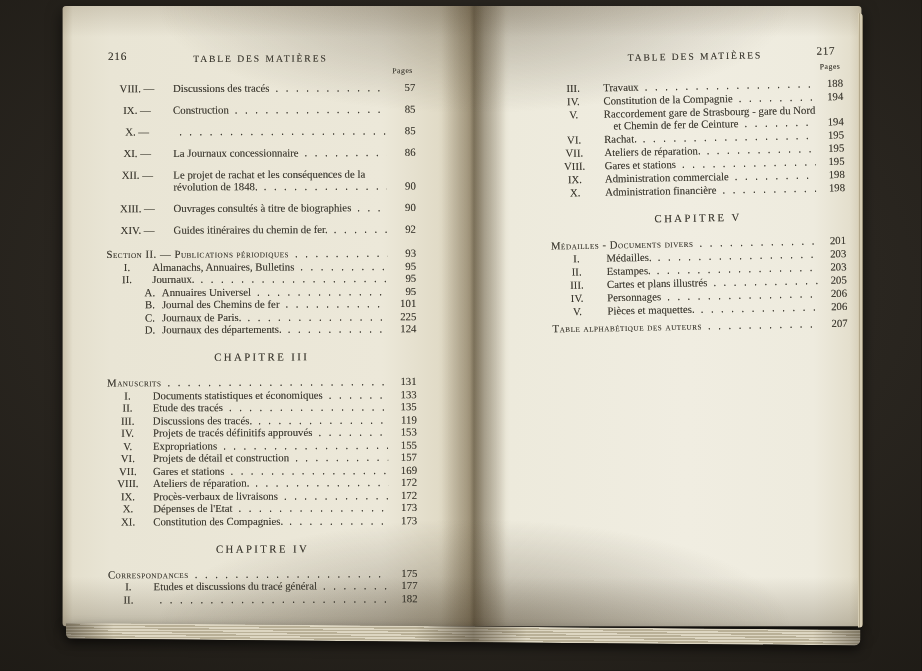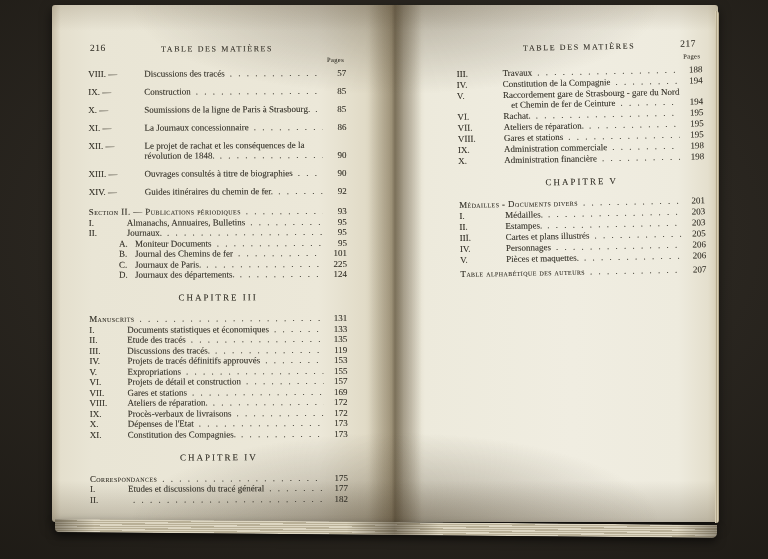--- a/index.html
+++ b/index.html
@@ -63,21 +63,21 @@
 
   .p-head { position:relative; height:13px; margin-bottom:1px; }
   .p-head .folio { position:absolute; top:0; font-size:9.5px; letter-spacing:0.5px; }
   .pc-left  .folio { left:2px; }
   .pc-right .folio { right:6px; }
   .p-head .rhead { text-align:center; font-size:8px; letter-spacing:1.6px; padding-top:1.5px; }
 
   .pages-label { text-align:right; font-size:6.5px; letter-spacing:0.4px; margin-bottom:5px; padding-right:2px; }
 
   .row { display:flex; width:100%; font-size:9px; line-height:10px; margin-bottom:0.5px; }
-  .row .num { flex:0 0 38px; text-align:left; padding-right:4px; white-space:pre; }
+  .row .num { flex:0 0 38px; text-align:center; padding-right:4px; white-space:pre; }
   .row .txt { white-space:nowrap; }
   .row .dots { flex:1 1 auto; min-width:0; overflow:hidden; white-space:nowrap; padding:0 3px 0 5px; }
   .row .dots::before {
     content:". . . . . . . . . . . . . . . . . . . . . . . . . . . . . . . . . . . . . . . .";
     letter-spacing:2px;
   }
   .row .pg { flex:0 0 24px; text-align:right; white-space:nowrap; }
 
   .row.sp { margin-bottom:8px; }
   .row.sp .num { flex-basis:56px; }
@@ -117,21 +117,20 @@
             <span class="pg">57</span>
           </div>
           <div class="row sp">
             <span class="num">IX. —</span>
             <span class="txt">Construction</span>
             <span class="dots"></span>
             <span class="pg">85</span>
           </div>
           <div class="row sp">
             <span class="num">X. —</span>
-            <span class="txt">Soumissions de la ligne de Paris à Strasbourg.</span>
             <span class="dots"></span>
             <span class="pg">85</span>
           </div>
           <div class="row sp">
             <span class="num">XI. —</span>
             <span class="txt">La Journaux concessionnaire</span>
             <span class="dots"></span>
             <span class="pg">86</span>
           </div>
           <div class="row sp tight">
@@ -167,21 +166,21 @@
             <span class="pg">95</span>
           </div>
           <div class="row">
             <span class="num">II.</span>
             <span class="txt">Journaux.</span>
             <span class="dots"></span>
             <span class="pg">95</span>
           </div>
           <div class="row sub">
             <span class="num">A.</span>
-            <span class="txt">Moniteur Documents</span>
+            <span class="txt">Annuaires Universel</span>
             <span class="dots"></span>
             <span class="pg">95</span>
           </div>
           <div class="row sub">
             <span class="num">B.</span>
             <span class="txt">Journal des Chemins de fer</span>
             <span class="dots"></span>
             <span class="pg">101</span>
           </div>
           <div class="row sub">

